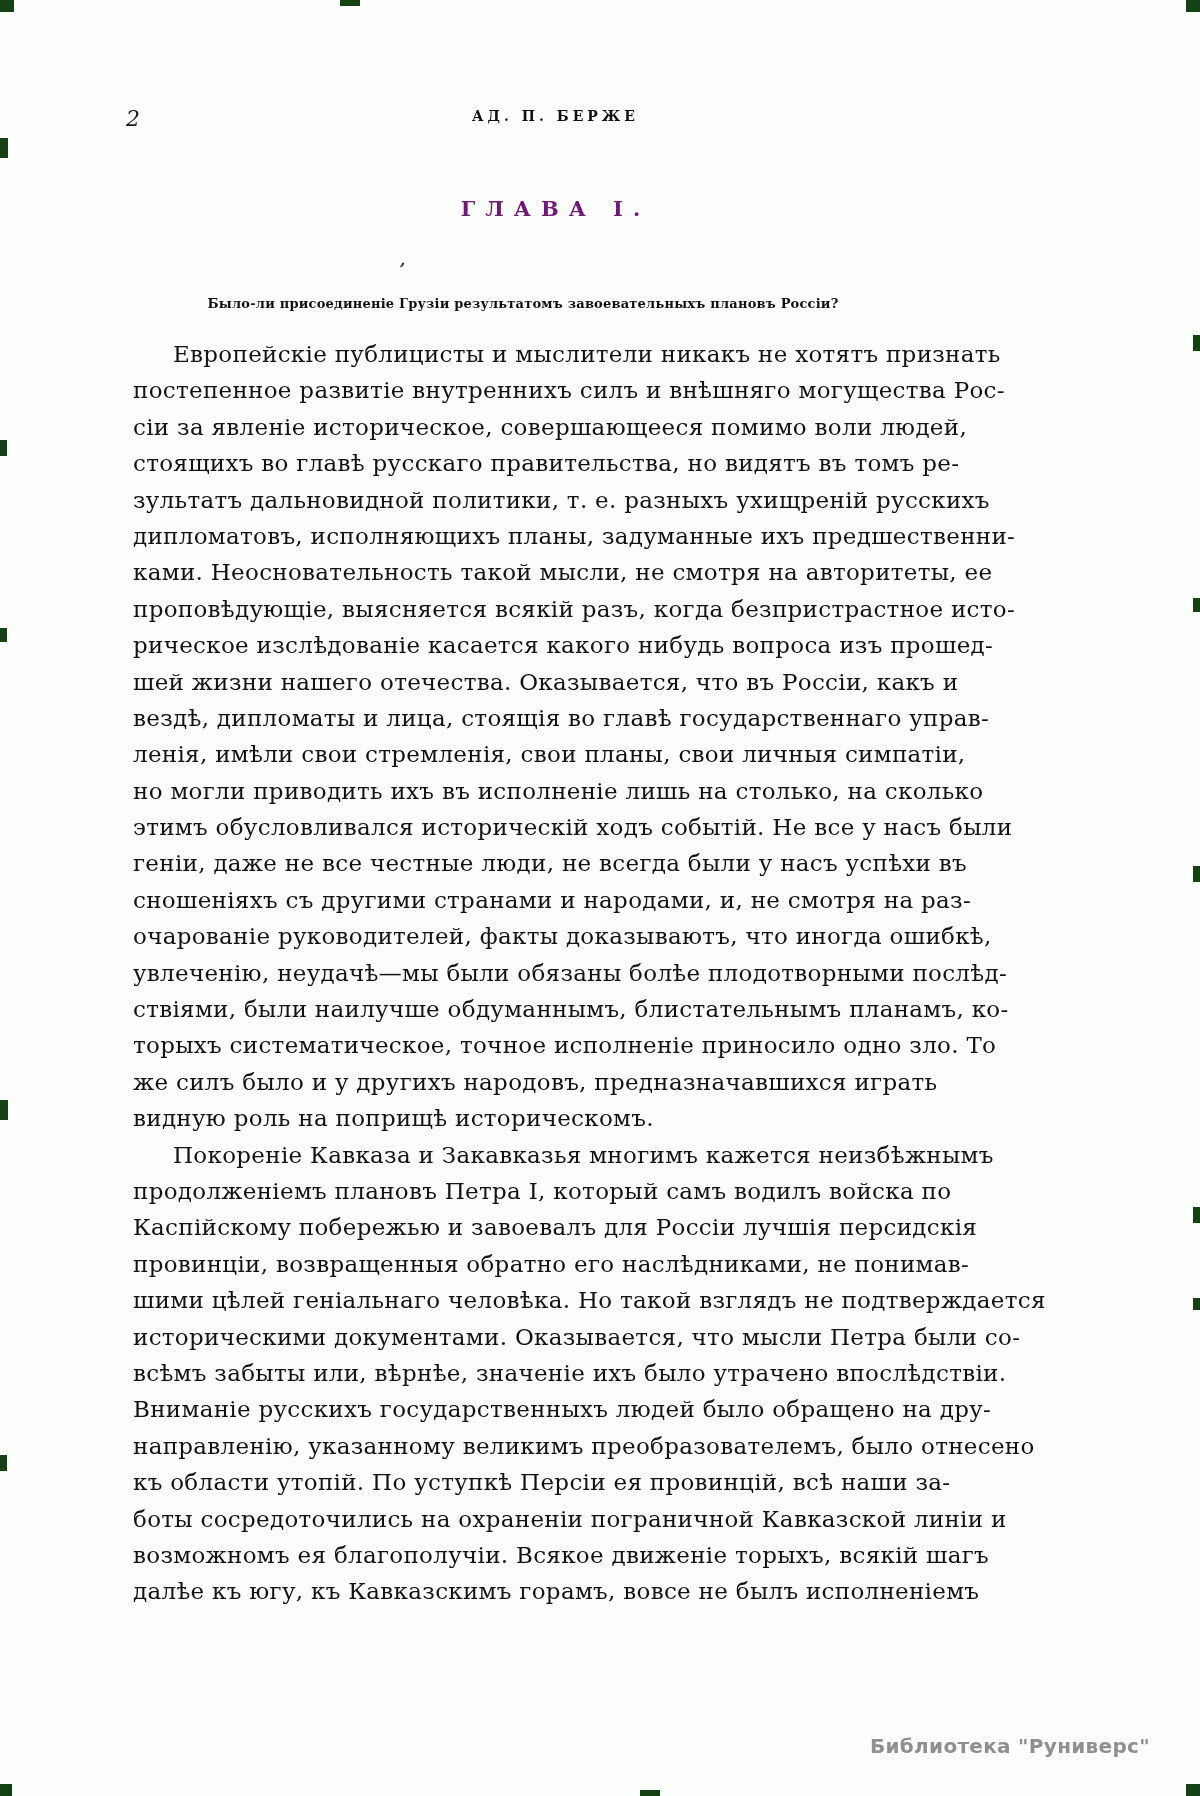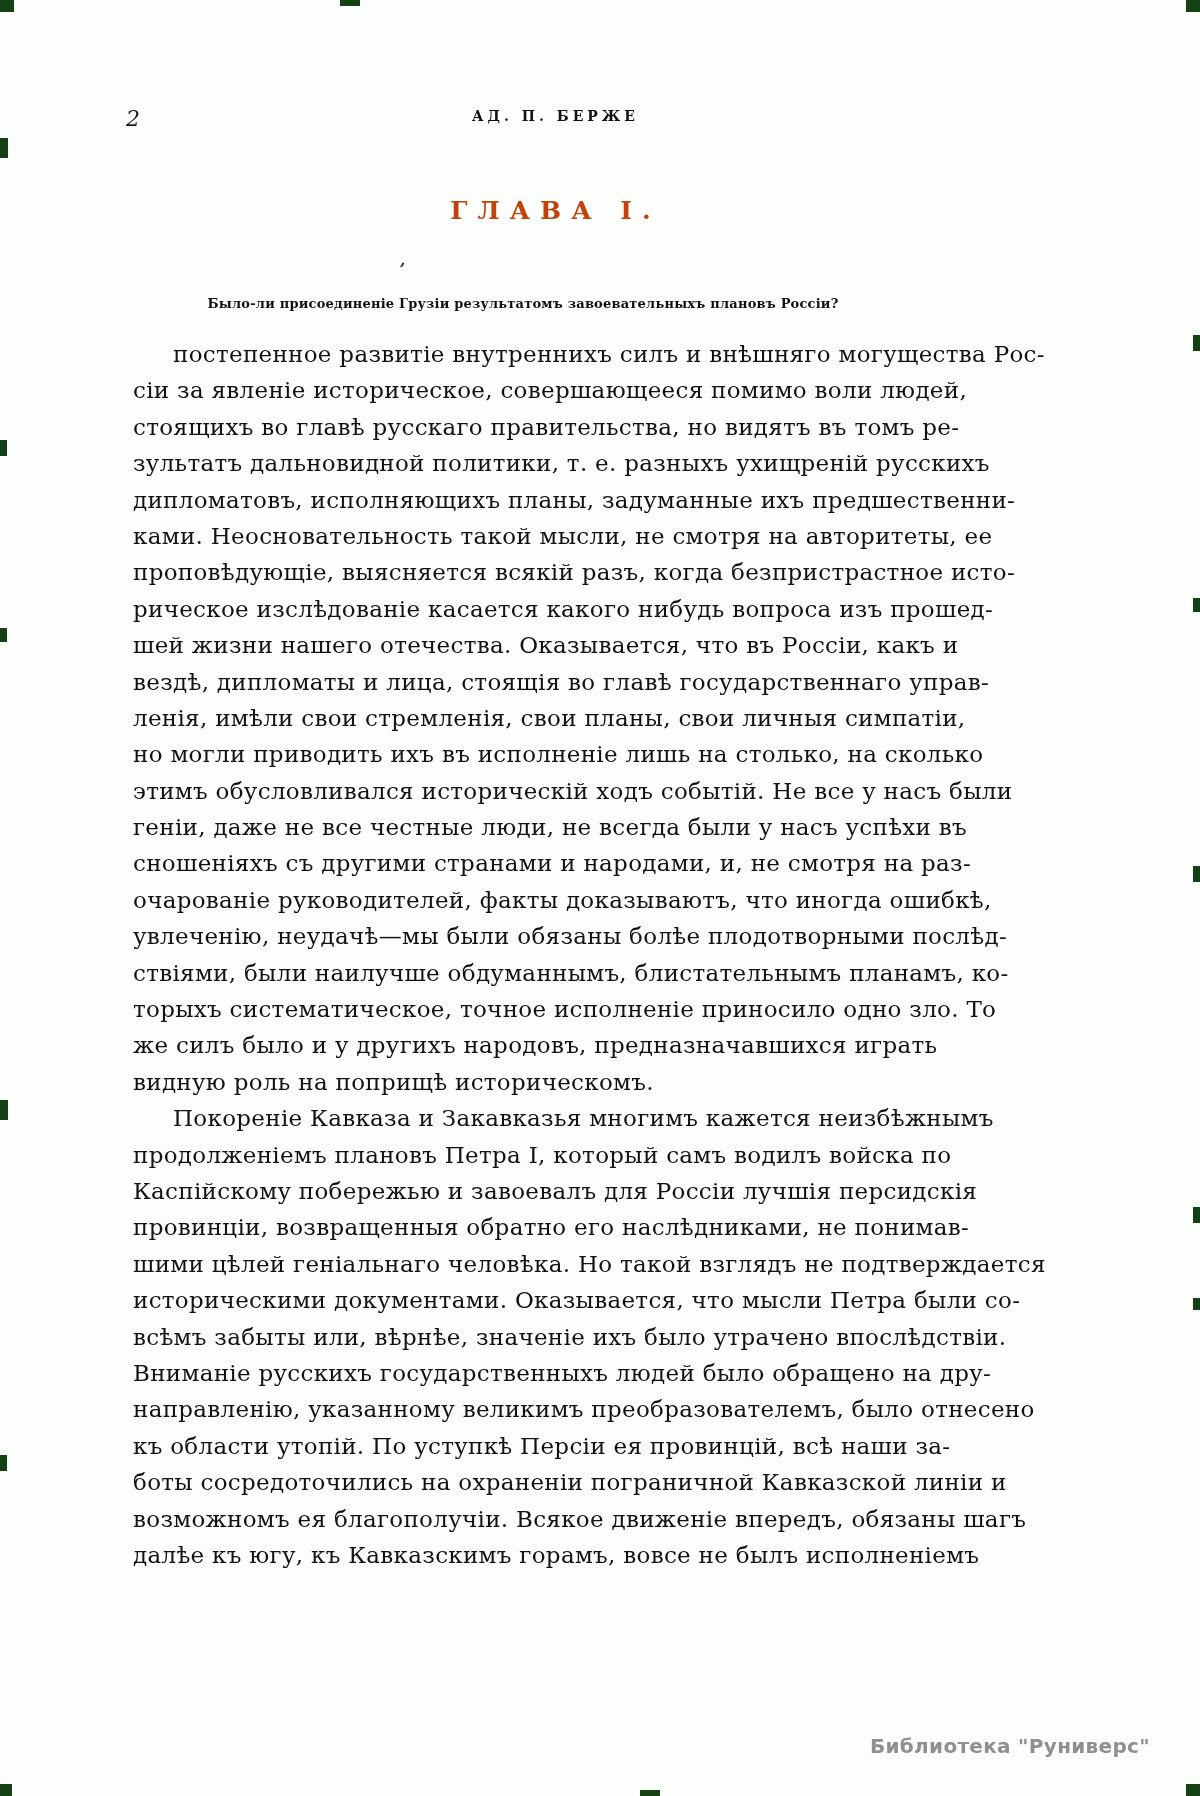--- a/index.html
+++ b/index.html
@@ -33,23 +33,23 @@
     color: #111;
   }
 
   
   .chapter-heading {
     position: absolute;
     left: 133px; top: 196px;
     width: 845px;
     text-align: center;
     font-weight: bold;
-    font-size: 25px;
+    font-size: 21px;
     letter-spacing: 10px;
-    color: #c2410c;
+    color: #701a75;
   }
   .stray-mark {
     position: absolute;
     left: 398px; top: 258px;
     font-size: 20px;
     color: #222;
     transform: rotate(12deg);
   }
 
   
@@ -137,20 +137,21 @@
 
   <div class="page-number">2</div>
   <div class="running-head">АД. П. БЕРЖЕ</div>
 
   <div class="chapter-heading">ГЛАВА I.</div>
   <div class="stray-mark">’</div>
   <div class="chapter-subtitle">Было-ли присоединеніе Грузіи результатомъ завоевательныхъ плановъ Россіи?</div>
 
   <div class="text-block">
     <div class="paragraph justify-off-last">
+        <div class="line">Европейскіе публицисты и мыслители никакъ не хотятъ признать</div>
         <div class="line">постепенное развитіе внутреннихъ силъ и внѣшняго могущества Рос-</div>
         <div class="line">сіи за явленіе историческое, совершающееся помимо воли людей,</div>
         <div class="line">стоящихъ во главѣ русскаго правительства, но видятъ въ томъ ре-</div>
         <div class="line">зультатъ дальновидной политики, т. е. разныхъ ухищреній русскихъ</div>
         <div class="line">дипломатовъ, исполняющихъ планы, задуманные ихъ предшественни-</div>
         <div class="line">ками. Неосновательность такой мысли, не смотря на авторитеты, ее</div>
         <div class="line">проповѣдующіе, выясняется всякій разъ, когда безпристрастное исто-</div>
         <div class="line">рическое изслѣдованіе касается какого нибудь вопроса изъ прошед-</div>
         <div class="line">шей жизни нашего отечества. Оказывается, что въ Россіи, какъ и</div>
         <div class="line">вездѣ, дипломаты и лица, стоящія во главѣ государственнаго управ-</div>
@@ -171,20 +172,20 @@
         <div class="line">продолженіемъ плановъ Петра I, который самъ водилъ войска по</div>
         <div class="line">Каспійскому побережью и завоевалъ для Россіи лучшія персидскія</div>
         <div class="line">провинціи, возвращенныя обратно его наслѣдниками, не понимав-</div>
         <div class="line">шими цѣлей геніальнаго человѣка. Но такой взглядъ не подтверждается</div>
         <div class="line">историческими документами. Оказывается, что мысли Петра были со-</div>
         <div class="line">всѣмъ забыты или, вѣрнѣе, значеніе ихъ было утрачено впослѣдствіи.</div>
         <div class="line">Вниманіе русскихъ государственныхъ людей было обращено на дру-</div>
         <div class="line">направленію, указанному великимъ преобразователемъ, было отнесено</div>
         <div class="line">къ области утопій. По уступкѣ Персіи ея провинцій, всѣ наши за-</div>
         <div class="line">боты сосредоточились на охраненіи пограничной Кавказской линіи и</div>
-        <div class="line">возможномъ ея благополучіи. Всякое движеніе впередъ, обязаны шагъ</div>
+        <div class="line">возможномъ ея благополучіи. Всякое движеніе торыхъ, всякій шагъ</div>
         <div class="line">далѣе къ югу, къ Кавказскимъ горамъ, вовсе не былъ исполненіемъ</div>
       </div>
   </div>
 
   <div class="watermark">Библиотека "Руниверс"</div>
 
 </div>
 
 </body></html>

